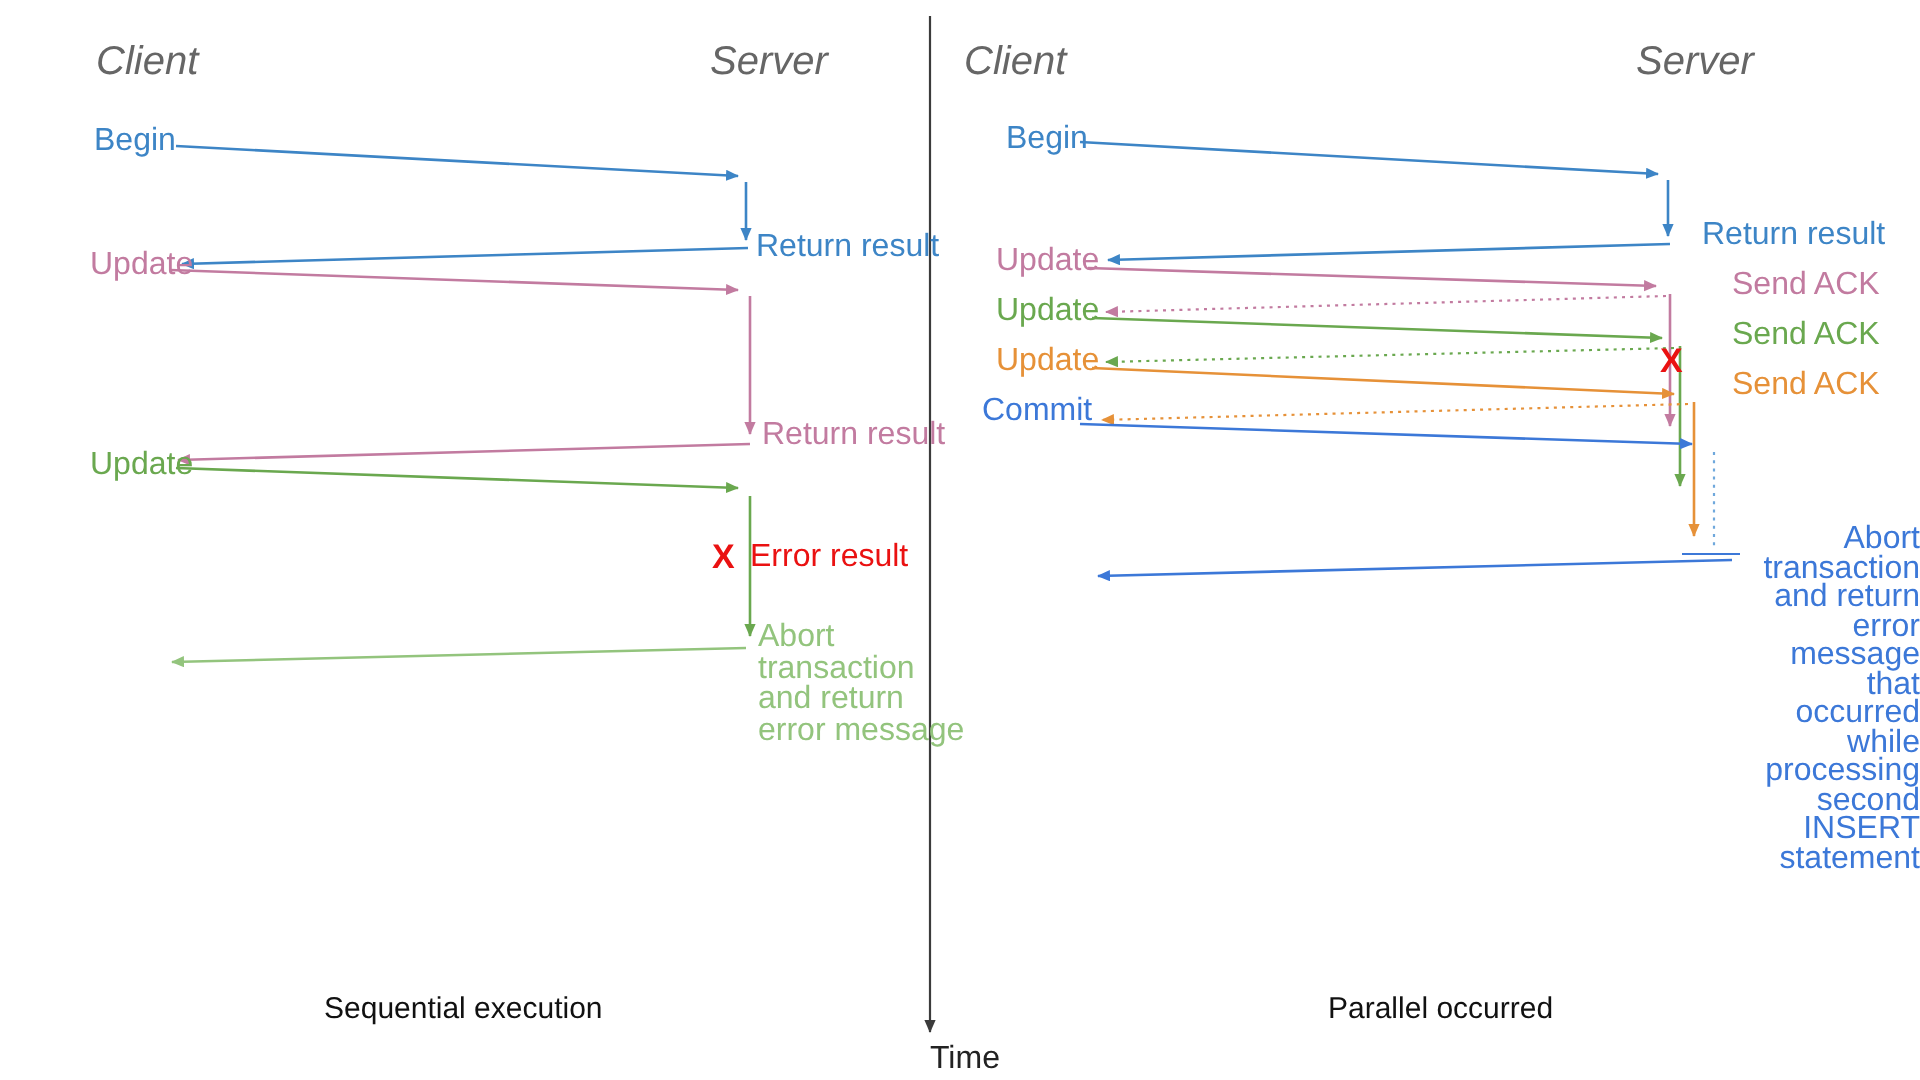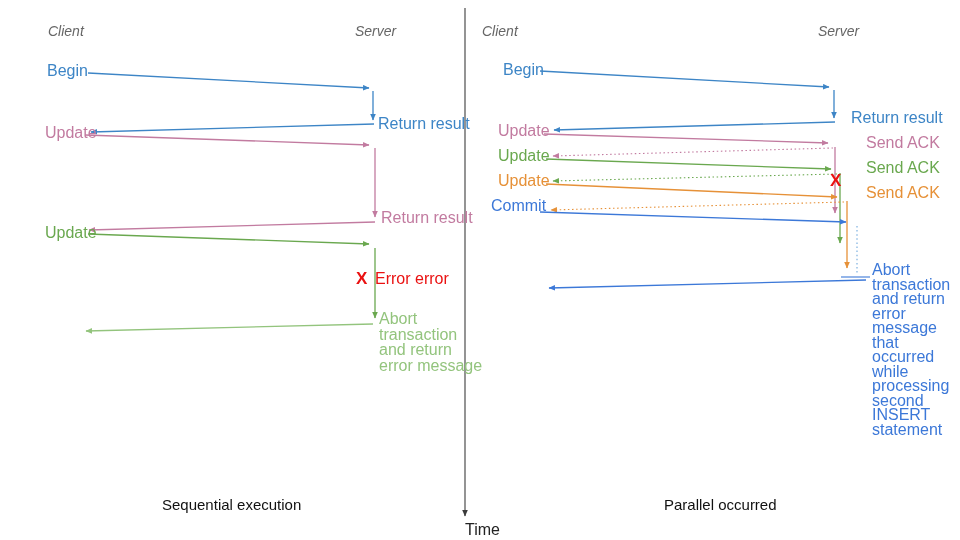--- a/index.html
+++ b/index.html
@@ -2,30 +2,30 @@
 <html style="--c-blue: #3d85c6; --c-pink: #c27ba0; --c-green: #6aa84f; --c-green_light: #93c47d; --c-orange: #e69138; --c-blue_commit: #3c78d8; --c-blue_light: #6fa8dc; --c-red: #ea1111; --c-axis: #3b3b3b;"><head>
 <meta charset="utf-8">
 <style>
   html,body{margin:0;padding:0;}
   body{
     width:960px;height:540px;position:relative;background:#ffffff;
     font-family:"Liberation Sans","DejaVu Sans",sans-serif;overflow:hidden;
   }
   .layer{position:absolute;left:0;top:0;width:960px;height:540px;}
   .lbl{position:absolute;font-size:16px;line-height:14px;white-space:nowrap;}
-  .lane{font-size:14px;font-style:italic;color:#666666;}
+  .lane{font-size:20px;font-style:italic;color:#666666;}
   .title{font-size:15px;color:#111111;text-align:right;}
   .multiline{white-space:pre-line;line-height:14.5px;}
   .xmark{font-size:17px;font-weight:bold;color:var(--c-red);line-height:17px;}
   .c-blue{color:var(--c-blue);}
   .c-pink{color:var(--c-pink);}
   .c-green{color:var(--c-green);}
   .c-green-light{color:var(--c-green_light);}
   .c-orange{color:var(--c-orange);}
-  .c-commit{color:var(--c-blue_commit);}
+  .c-commit{color:var(--c-blue_commit);text-align:right;}
   .c-red{color:var(--c-red);}
   .c-axis{color:var(--c-axis);}
   svg line{stroke-width:1.3;fill:none;}
   svg line.dashed{stroke-width:1.1;stroke-dasharray:1.5 2.6;}
 </style>
 </head>
 <body>
 
 <svg class="layer" viewBox="0 0 960 540">
   <defs>
@@ -91,21 +91,21 @@
 <div class="lbl lane" style="left:48px;top:24px;">Client</div>
 <div class="lbl lane" style="left:355px;top:24px;">Server</div>
 
 <div class="lbl c-blue" style="left:47px;top:64px;">Begin</div>
 <div class="lbl c-blue" style="left:378px;top:117px;">Return result</div>
 <div class="lbl c-pink" style="left:45px;top:126px;">Update</div>
 <div class="lbl c-pink" style="left:381px;top:211px;">Return result</div>
 <div class="lbl c-green" style="left:45px;top:226px;">Update</div>
 
 <div class="lbl xmark" style="left:356px;top:270px;">X</div>
-<div class="lbl c-red" style="left:375px;top:272px;">Error error</div>
+<div class="lbl c-red" style="left:375px;top:272px;">Error result</div>
 
 <div class="lbl multiline c-green-light" style="left:379px;top:311px;line-height:15.5px;">Abort
 transaction
 and return
 error message</div>
 
 <div class="lbl title" style="left:162px;top:498px;">Sequential execution</div>
 
 <div class="lbl lane" style="left:482px;top:24px;">Client</div>
 <div class="lbl lane" style="left:818px;top:24px;">Server</div>

